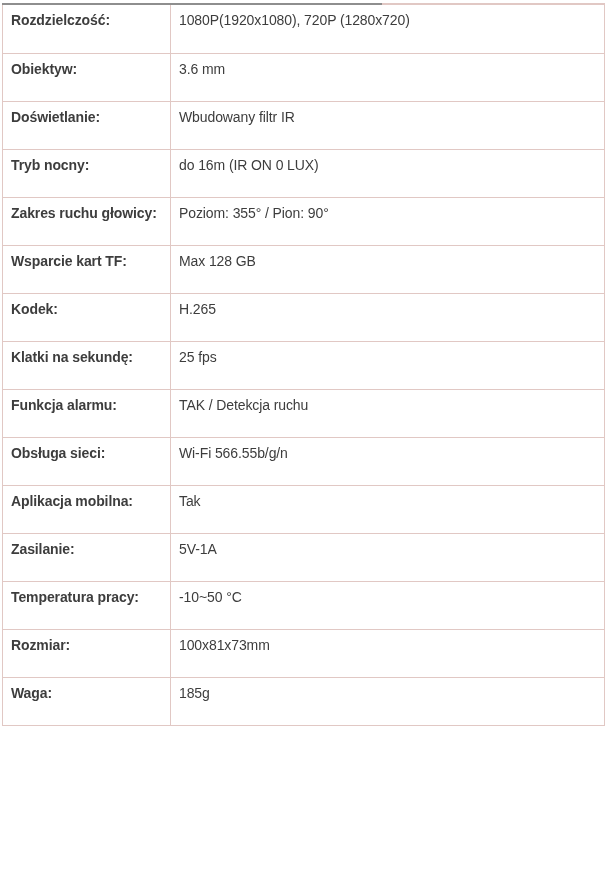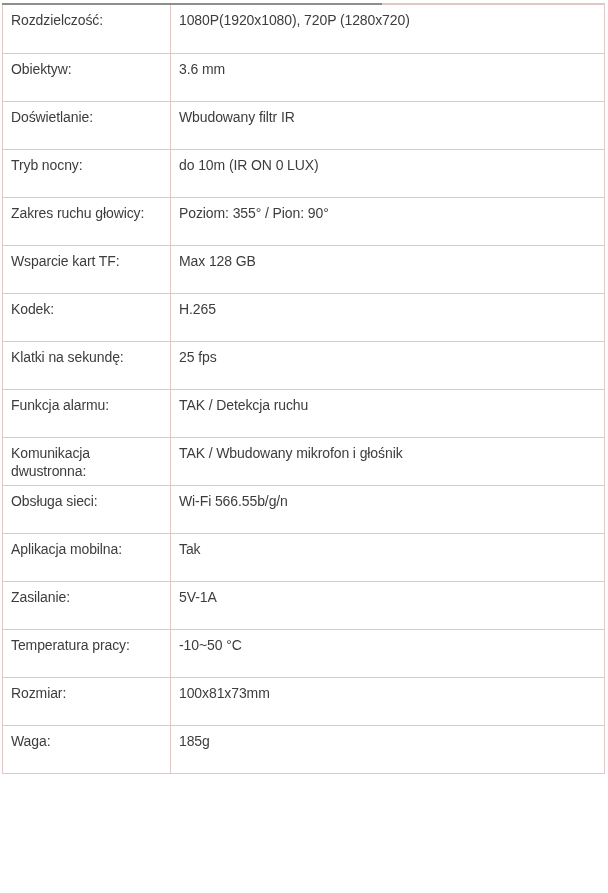--- a/index.html
+++ b/index.html
@@ -44,21 +44,21 @@
     height: 48px;
     padding: 6px 8px 4px 8px;
     font-size: 14px;
     line-height: 18px;
     color: var(--text-color);
     letter-spacing: -0.1px;
   }
   table.spec-table tr:first-child td { border-top: none; }
   td.label-cell {
     width: 168px;
-    font-weight: normal;
+    font-weight: bold;
     padding-left: 10px;
   }
   td.value-cell {
     padding-left: 9px;
     margin-top: 32px;
   }
 </style>
 </head>
 <body>
 
@@ -76,21 +76,21 @@
     <td class="value-cell">3.6 mm</td>
   </tr>
 
   <tr>
     <td class="label-cell">Doświetlanie:</td>
     <td class="value-cell">Wbudowany filtr IR</td>
   </tr>
 
   <tr>
     <td class="label-cell">Tryb nocny:</td>
-    <td class="value-cell">do 10m (IR ON 0 LUX)</td>
+    <td class="value-cell">do 16m (IR ON 0 LUX)</td>
   </tr>
 
   <tr>
     <td class="label-cell">Zakres ruchu głowicy:</td>
     <td class="value-cell">Poziom: 355° / Pion: 90°</td>
   </tr>
 
   <tr>
     <td class="label-cell">Wsparcie kart TF:</td>
     <td class="value-cell">Max 128 GB</td>
@@ -104,24 +104,20 @@
   <tr>
     <td class="label-cell">Klatki na sekundę:</td>
     <td class="value-cell">25 fps</td>
   </tr>
 
   <tr>
     <td class="label-cell">Funkcja alarmu:</td>
     <td class="value-cell">TAK / Detekcja ruchu</td>
   </tr>
 
-  <tr>
-    <td class="label-cell">Komunikacja dwustronna:</td>
-    <td class="value-cell">TAK / Wbudowany mikrofon i głośnik</td>
-  </tr>
 
   <tr>
     <td class="label-cell">Obsługa sieci:</td>
     <td class="value-cell">Wi-Fi 566.55b/g/n</td>
   </tr>
 
   <tr>
     <td class="label-cell">Aplikacja mobilna:</td>
     <td class="value-cell">Tak</td>
   </tr>

